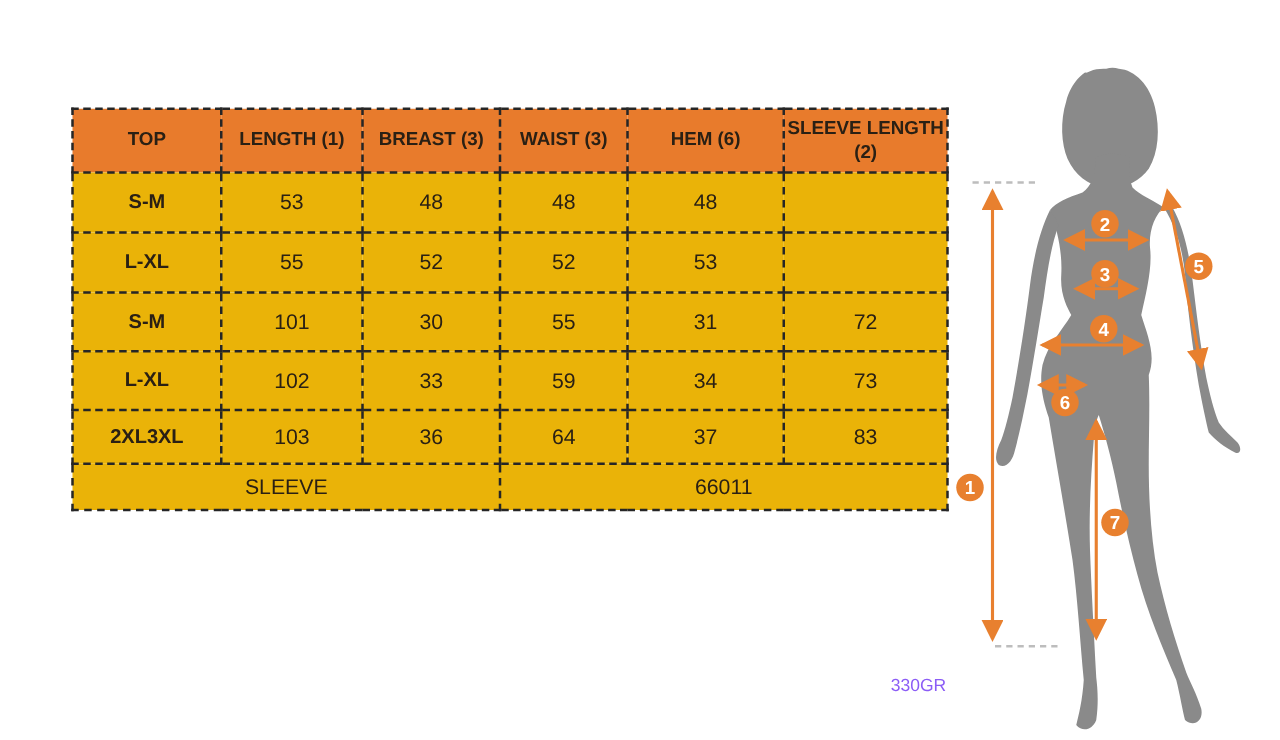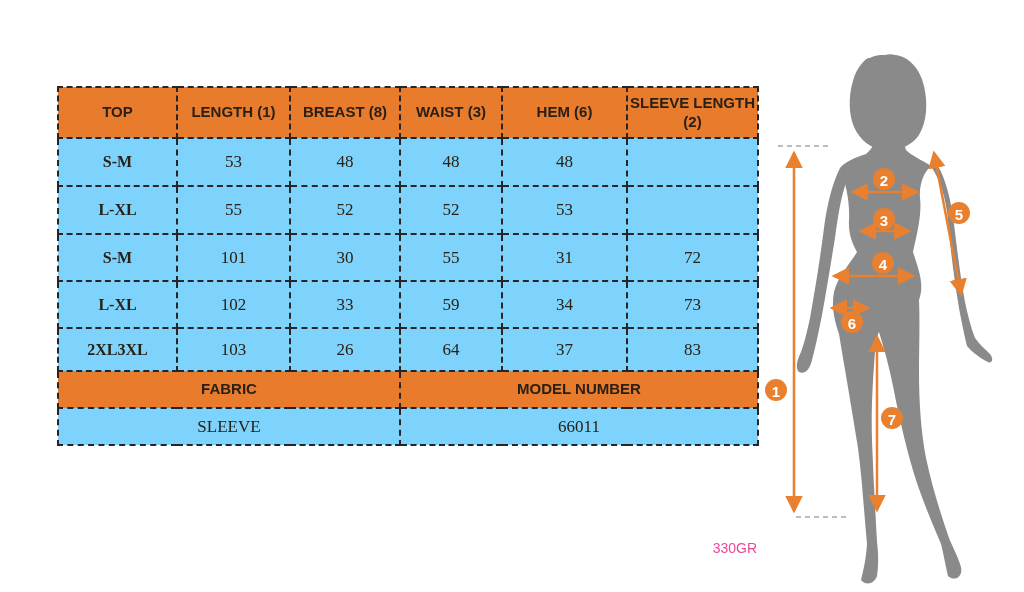--- a/index.html
+++ b/index.html
@@ -17,36 +17,35 @@
     border: 2px dashed #262626;
     text-align: center; vertical-align: middle;
     color: #2a2014;
   }
   th.hdr {
     background: #e87b2c;
     font-weight: bold; font-size: 15px; line-height: 1.25;
     color: #241909;
   }
   td.val, td.sz {
-    background: #7dd3fc;
+    background: #eab308;
     font-size: 17px;
-    font-family: Liberation Serif, serif;
   }
   td.sz { font-weight: bold; font-size: 16px; }
   tr.rh-h1 { height: 51px; }
   tr.rh-d  { height: 48px; }
   tr.rh-h2 { height: 46px; }
   tr.rh-d2 { height: 47px; }
   tr.rh-d3 { height: 43px; }
   tr.rh-h3 { height: 37px; }
   tr.rh-d4 { height: 37px; }
 
   .footnote {
     position: absolute; left: 57px; top: 540px; width: 700px;
-    text-align: right; font-size: 14px; color: #ec4899;
+    text-align: right; font-size: 14px; color: #8b5cf6;
     font-family: "Liberation Sans", sans-serif;
   }
 
   
   svg.figure { position: absolute; left: 0; top: 0; pointer-events: none; }
   .marker-label {
     font-family: "Liberation Sans", sans-serif;
     font-weight: bold; font-size: 15px; fill: #ffffff;
     text-anchor: middle; dominant-baseline: central;
   }
@@ -63,21 +62,21 @@
         <col style="width:110px">
       <col style="width:102px">
         <col style="width:125px">
         <col style="width:131px">
     </colgroup>
 
     <tbody>
         <tr class="rh-h1">
       <th class="hdr">TOP</th>
       <th class="hdr">LENGTH (1)</th>
-      <th class="hdr">BREAST (8)</th>
+      <th class="hdr">BREAST (3)</th>
       <th class="hdr">WAIST (3)</th>
       <th class="hdr">HEM (6)</th>
       <th class="hdr">SLEEVE LENGTH (2)</th>
     </tr>
     <tr class="rh-d">
       <td class="sz">S-M</td>
       <td class="val">53</td>
       <td class="val">48</td>
       <td class="val">48</td>
       <td class="val">48</td>
@@ -104,30 +103,26 @@
       <td class="sz">L-XL</td>
       <td class="val">102</td>
       <td class="val">33</td>
       <td class="val">59</td>
       <td class="val">34</td>
       <td class="val">73</td>
     </tr>
     <tr class="rh-d3">
       <td class="sz">2XL3XL</td>
       <td class="val">103</td>
-      <td class="val">26</td>
+      <td class="val">36</td>
       <td class="val">64</td>
       <td class="val">37</td>
       <td class="val">83</td>
     </tr>
 
-    <tr class="rh-h3">
-      <th class="hdr" colspan="3">FABRIC</th>
-      <th class="hdr" colspan="3">MODEL NUMBER</th>
-    </tr>
     <tr class="rh-d4">
       <td class="val" colspan="3">SLEEVE</td>
       <td class="val" colspan="3">66011</td>
     </tr>
   </tbody>
     </table>
 
   <div class="footnote">330GR</div>
 
   <svg class="figure" width="1024" height="592" viewBox="0 0 1024 592">

